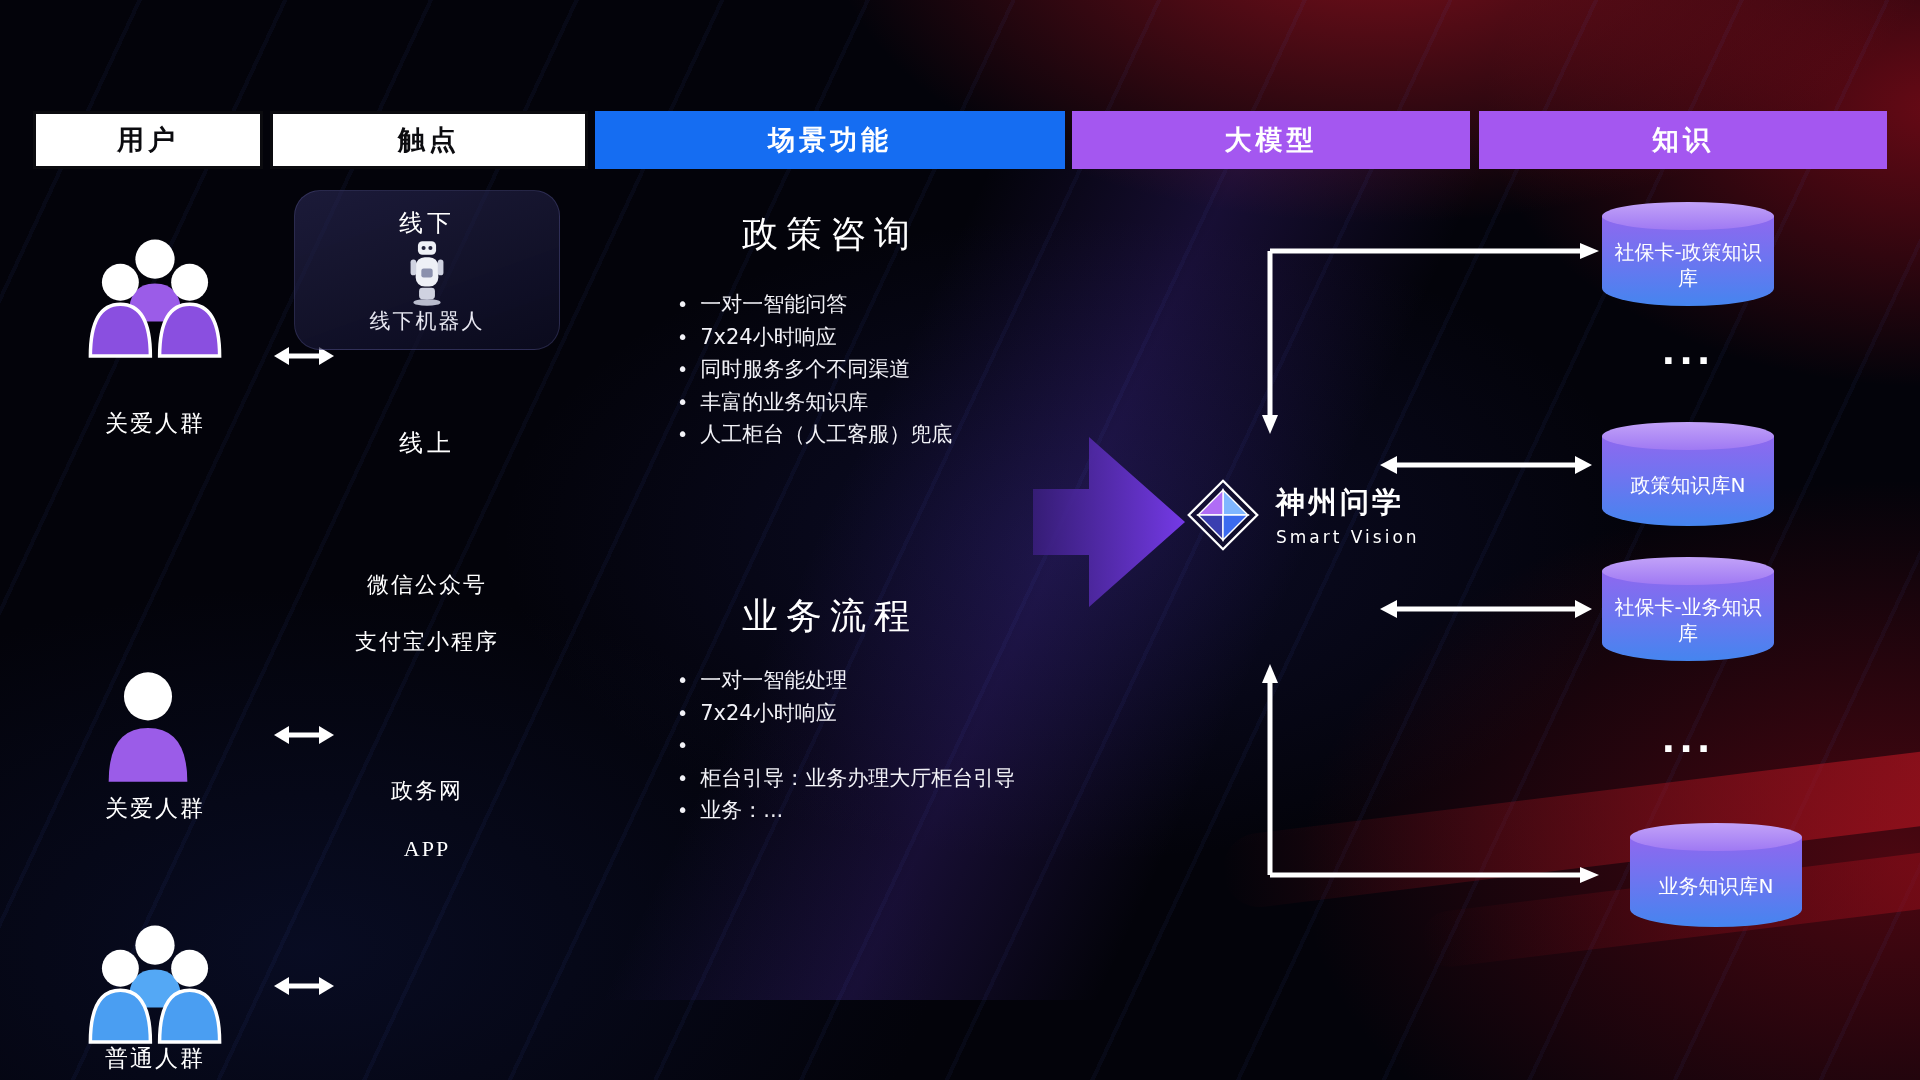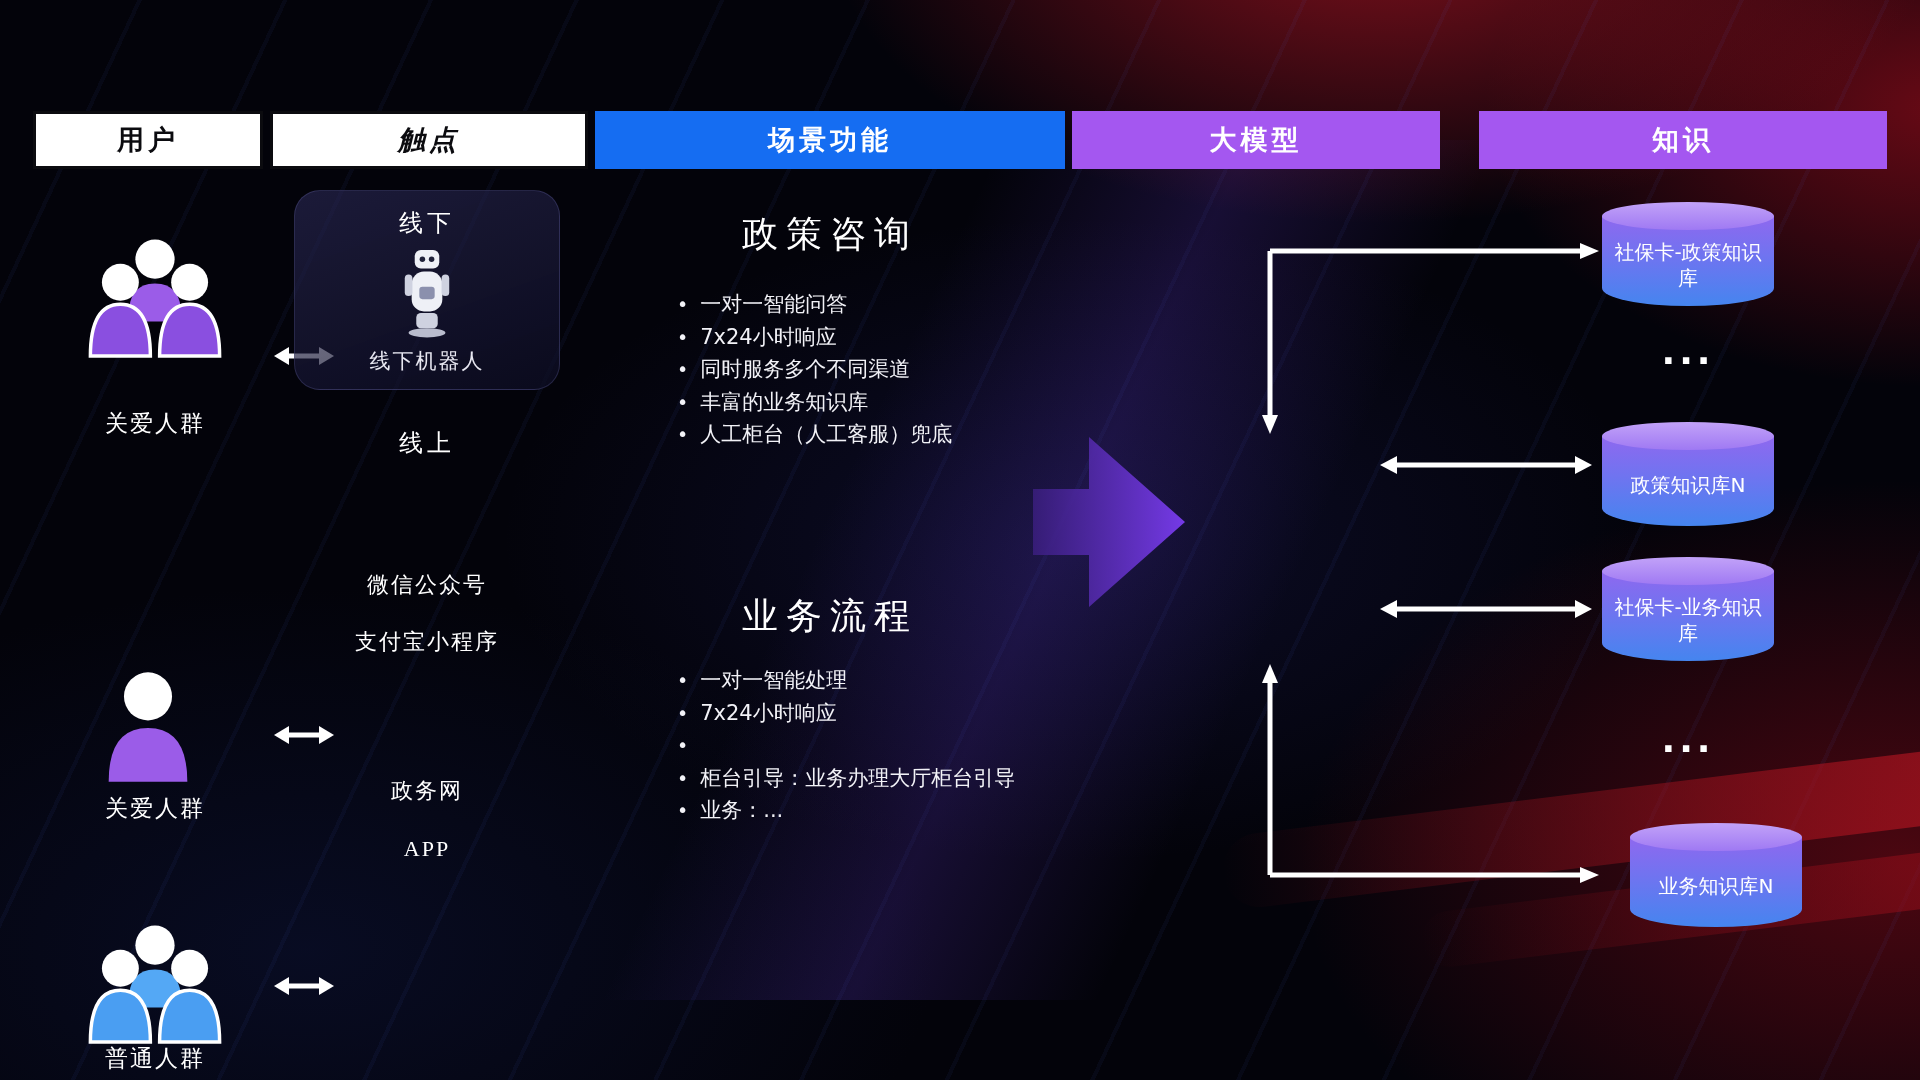--- a/index.html
+++ b/index.html
@@ -41,36 +41,36 @@
   
   .hdr {
     position:absolute; top:111px; height:58px;
     display:flex; align-items:center; justify-content:center;
     font-size:27px; font-weight:bold; letter-spacing:4px;
   }
   .hdr.white  { background:#ffffff; color:#0b0b0f; border:3px solid #0b0b0f; }
   .hdr.blue   { background:#156df2; color:#ffffff; }
   .hdr.purple { background:#a457f0; color:#ffffff; }
   #hdr1 { left:33px;   width:230px; }
-  #hdr2 { left:270px;  width:318px;font-style:italic; }
+  #hdr2 { left:270px;  width:318px; }
   #hdr3 { left:595px;  width:470px; }
-  #hdr4 { left:1072px; width:368px; }
+  #hdr4 { left:1072px; width:398px; }
   #hdr5 { left:1479px; width:408px; }
 
   
   .user-icon { position:absolute; }
   .user-label {
     position:absolute; width:220px; text-align:center;
     color:#fff; font-size:23px; letter-spacing:2px;
   }
   .dbl-arrow { position:absolute; }
 
   
   .offline-box {
-    position:absolute; left:294px; top:190px; width:266px; height:200px;
+    position:absolute; left:294px; top:190px; width:266px; height:160px;
     background:linear-gradient(160deg, rgba(48,46,96,.55), rgba(14,14,36,.75));
     border:1px solid rgba(130,130,210,.22); border-radius:26px;
     display:flex; flex-direction:column; align-items:center; justify-content:space-between;
     padding:16px 0 14px;
   }
   .tp-title { color:#fff; font-size:24px; letter-spacing:4px; }
   .tp-caption { color:#e8e8f2; font-size:21px; letter-spacing:2px; }
   .tp-text {
     position:absolute; left:294px; width:266px; text-align:center;
     color:#fff; font-size:22px; letter-spacing:2px;font-family:Liberation Serif, serif;
@@ -254,20 +254,33 @@
   <svg class="flow-arrow" width="152" height="190" viewBox="0 0 152 190">
     <defs>
       <linearGradient id="ag" x1="0" y1="0" x2="1" y2="0">
         <stop offset="0" stop-color="#3a1e7e" stop-opacity="0.85"></stop>
         <stop offset="1" stop-color="#7a3cf0" stop-opacity="0.95"></stop>
       </linearGradient>
     </defs>
     <path d="M0 62 L56 62 L56 10 L152 95 L56 180 L56 128 L0 128 Z" fill="url(#ag)"></path>
   </svg>
 
+  <div class="logo">
+    <svg width="74" height="74" viewBox="0 0 80 80">
+      <polygon points="40,3 77,40 40,77 3,40" fill="none" stroke="#ffffff" stroke-width="2.5"></polygon>
+      <polygon points="40,13 67,40 40,40" fill="#7fb6ff" stroke="#fff" stroke-width="1.5"></polygon>
+      <polygon points="40,13 13,40 40,40" fill="#b06df5" stroke="#fff" stroke-width="1.5"></polygon>
+      <polygon points="13,40 40,67 40,40" fill="#3a3fb0" stroke="#fff" stroke-width="1.5"></polygon>
+      <polygon points="67,40 40,67 40,40" fill="#3b6bf0" stroke="#fff" stroke-width="1.5"></polygon>
+    </svg>
+    <div class="logo-text">
+      <div class="logo-name">神州问学</div>
+      <div class="logo-sub">Smart Vision</div>
+    </div>
+  </div>
 
   <div class="db" style="top:202px;">
     <div class="body"></div>
     <div class="cap"></div>
     <div class="label">社保卡-政策知识库</div>
   </div>
   <div class="dots" style="top:342px;">...</div>
   <div class="db" style="top:422px;">
     <div class="body"></div>
     <div class="cap"></div>

